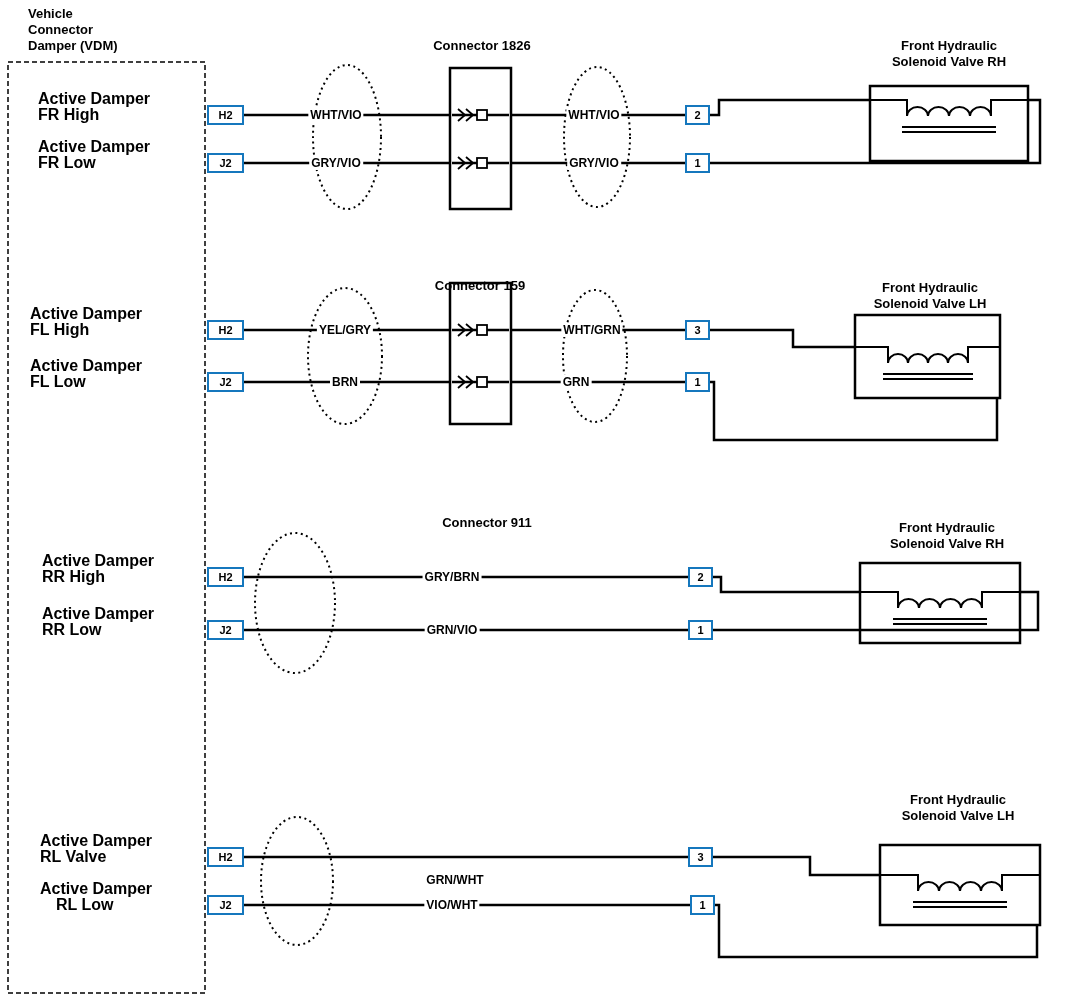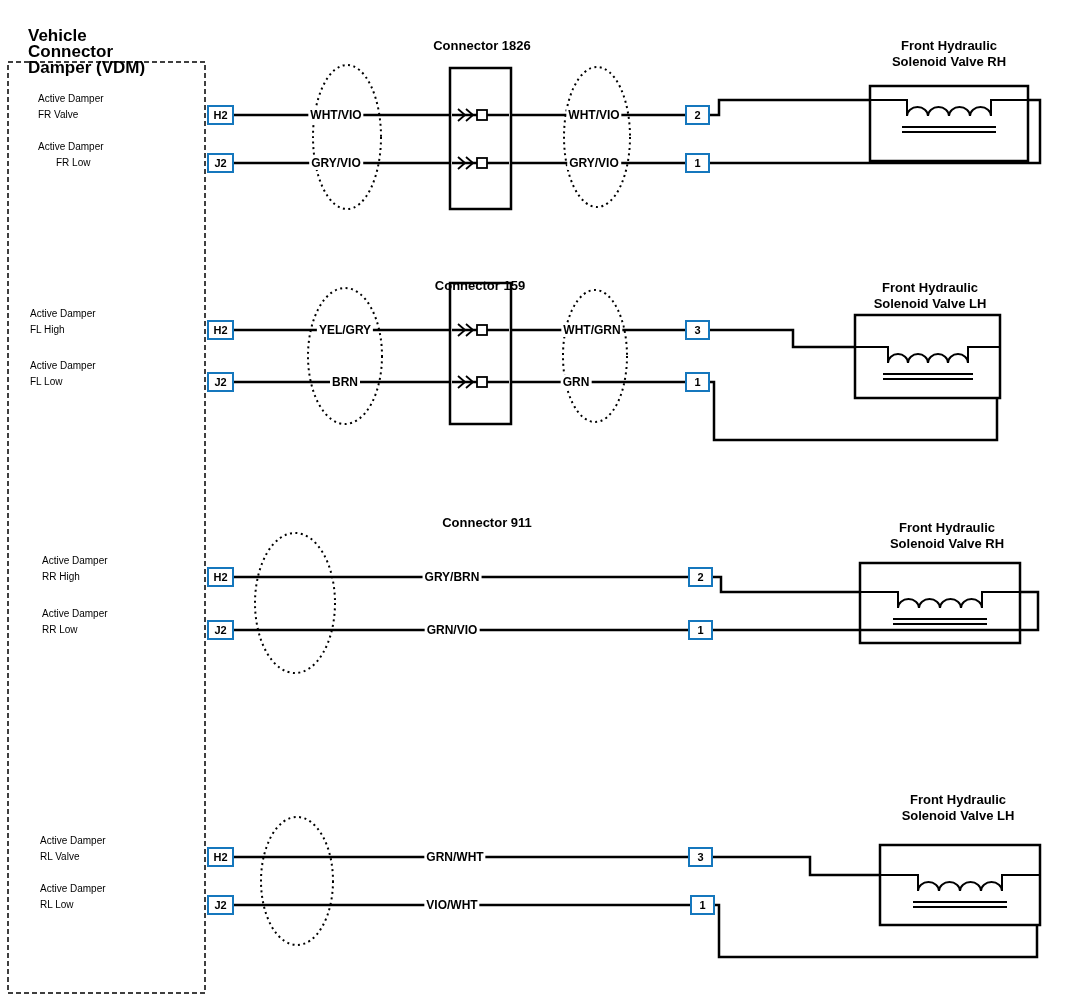--- a/index.html
+++ b/index.html
@@ -1,27 +1,27 @@
 <!DOCTYPE html>
 <html style="--pin-color: #1577bd;"><head>
 <meta charset="utf-8">
 <style>
   * { margin:0; padding:0; box-sizing:border-box; }
   html,body { background:#ffffff; }
   body { font-family:"Liberation Sans", sans-serif; color:#000; }
   .diagram { position:relative; width:1080px; height:1000px; background:#fff; overflow:hidden; }
   .diagram > svg { position:absolute; left:0; top:0; }
-  .vdm-title { position:absolute; left:28px; top:6px; font-size:17px; font-weight:bold; line-height:16px;margin-top:22px; }
-  .damper { position:absolute; font-size:10px; font-weight:normal; line-height:16px; white-space:nowrap; z-index:3; }
+  .vdm-title { position:absolute; left:28px; top:6px; font-size:13px; font-weight:bold; line-height:16px; }
+  .damper { position:absolute; font-size:16px; font-weight:bold; line-height:16px; white-space:nowrap; z-index:3; }
   .wire-label { position:absolute; transform:translate(-50%,-50%); background:#fff; padding:0 2px;
                 font-size:12px; font-weight:bold; white-space:nowrap; z-index:3; }
   .conn-label { position:absolute; transform:translateX(-50%); font-size:13px; font-weight:bold; white-space:nowrap; z-index:3; }
   .valve-label { position:absolute; transform:translateX(-50%); font-size:13px; font-weight:bold;
                  line-height:16px; text-align:center; white-space:nowrap; z-index:3; }
-  .pin { position:absolute; width:27px; height:20px; border:2.5px solid var(--pin-color,#1577bd); background:#fff;
+  .pin { position:absolute; width:37px; height:20px; border:2.5px solid var(--pin-color,#1577bd); background:#fff;
          display:flex; align-items:center; justify-content:center; font-size:11px; font-weight:bold; z-index:4; }
   .pin.rp { width:25px; }
 </style>
 </head>
 <body>
 
 <div class="diagram">
 
   <svg width="1080" height="1000" viewBox="0 0 1080 1000">
     <g stroke="#000000" stroke-width="2.5" fill="none">
@@ -85,38 +85,38 @@
     </g>
   </svg>
 
   <div class="vdm-title">
     <div>Vehicle</div>
     <div>Connector</div>
     <div>Damper (VDM)</div>
   </div>
 
   <div class="damper" style="left:38px;top:91px">Active Damper</div>
-  <div class="damper" style="left:38px;top:107px">FR Valve</div>
+  <div class="damper" style="left:38px;top:107px">FR High</div>
   <div class="damper" style="left:38px;top:139px">Active Damper</div>
-  <div class="damper" style="left:56px;top:155px">FR Low</div>
+  <div class="damper" style="left:38px;top:155px">FR Low</div>
 
   <div class="damper" style="left:30px;top:306px">Active Damper</div>
   <div class="damper" style="left:30px;top:322px">FL High</div>
   <div class="damper" style="left:30px;top:358px">Active Damper</div>
   <div class="damper" style="left:30px;top:374px">FL Low</div>
 
   <div class="damper" style="left:42px;top:553px">Active Damper</div>
   <div class="damper" style="left:42px;top:569px">RR High</div>
   <div class="damper" style="left:42px;top:606px">Active Damper</div>
   <div class="damper" style="left:42px;top:622px">RR Low</div>
 
   <div class="damper" style="left:40px;top:833px">Active Damper</div>
   <div class="damper" style="left:40px;top:849px">RL Valve</div>
   <div class="damper" style="left:40px;top:881px">Active Damper</div>
-  <div class="damper" style="left:40px;top:897px">RL Low</div>
+  <div class="damper" style="left:56px;top:897px">RL Low</div>
 
   <div class="conn-label" style="left:482px;top:38px">Connector 1826</div>
   <div class="conn-label" style="left:480px;top:278px">Connector 159</div>
   <div class="conn-label" style="left:487px;top:515px">Connector 911</div>
 
   <div class="valve-label" style="left:949px;top:38px">
     <div>Front Hydraulic</div>
     <div>Solenoid Valve RH</div>
   </div>
   <div class="valve-label" style="left:930px;top:280px">
@@ -138,21 +138,21 @@
   <div class="wire-label" style="left:594px;top:163px">GRY/VIO</div>
 
   <div class="wire-label" style="left:345px;top:330px">YEL/GRY</div>
   <div class="wire-label" style="left:592px;top:330px">WHT/GRN</div>
   <div class="wire-label" style="left:345px;top:382px">BRN</div>
   <div class="wire-label" style="left:576px;top:382px">GRN</div>
 
   <div class="wire-label" style="left:452px;top:577px">GRY/BRN</div>
   <div class="wire-label" style="left:452px;top:630px">GRN/VIO</div>
 
-  <div class="wire-label" style="left:455px;top:857px">GRN/WHT</div>
+  <div class="wire-label" style="left:455px;top:880px">GRN/WHT</div>
   <div class="wire-label" style="left:452px;top:905px">VIO/WHT</div>
 
   <div class="pin" style="left:207px;top:105px">H2</div>
   <div class="pin" style="left:207px;top:153px">J2</div>
   <div class="pin" style="left:207px;top:320px">H2</div>
   <div class="pin" style="left:207px;top:372px">J2</div>
   <div class="pin" style="left:207px;top:567px">H2</div>
   <div class="pin" style="left:207px;top:620px">J2</div>
   <div class="pin" style="left:207px;top:847px">H2</div>
   <div class="pin" style="left:207px;top:895px">J2</div>

